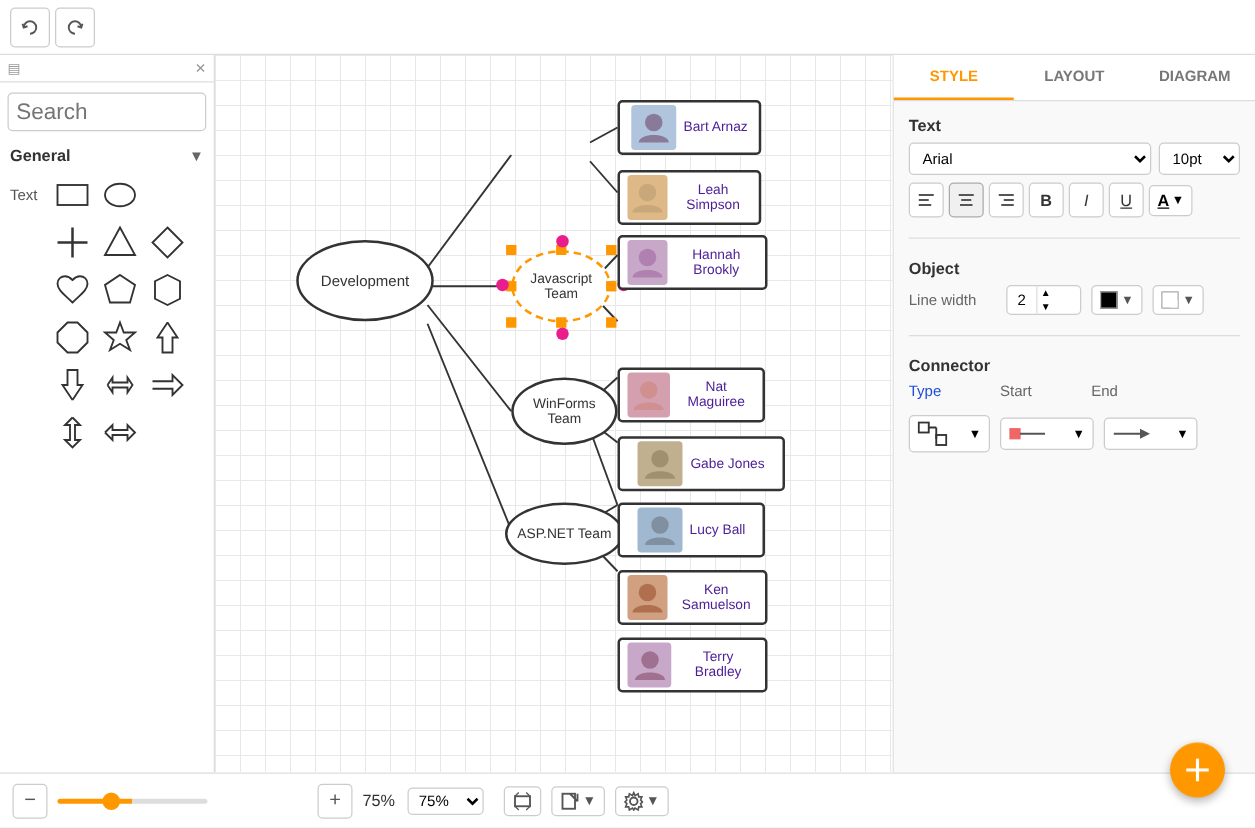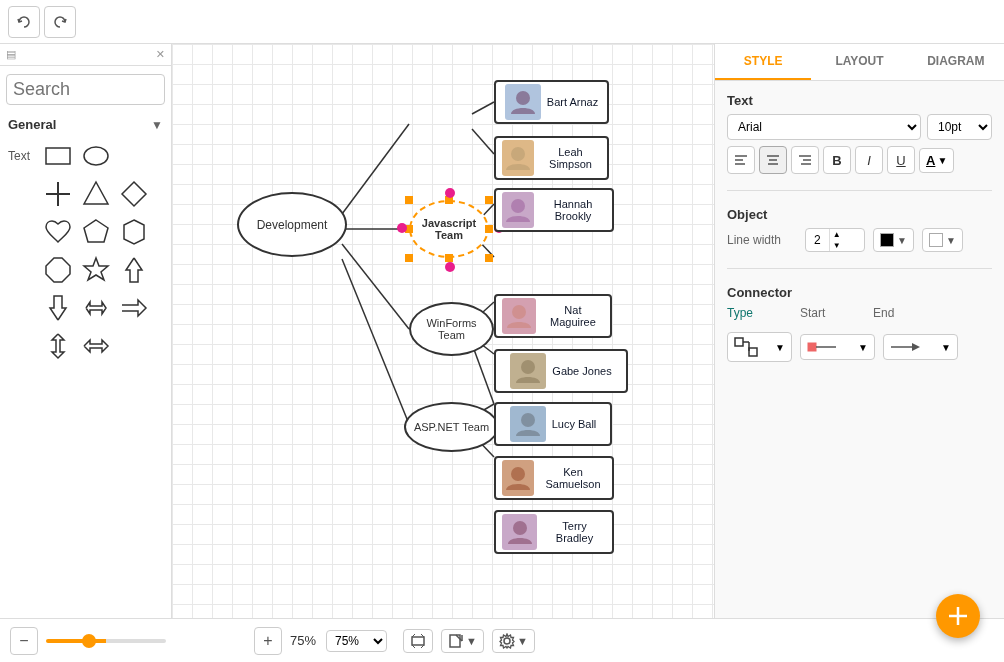--- a/index.html
+++ b/index.html
@@ -135,21 +135,21 @@
     }
 
     .node-rect {
       position: absolute;
       border: 2px solid #333;
       border-radius: 4px;
       display: flex; align-items: center; justify-content: center;
       text-align: center;
       font-size: 12px;
       background: #fff;
-      color: #0f172a;
+      color: #4c1d95;
       gap: 6px;
     }
 
     .node-selected {
       border: 2px dashed #ff9800;
     }
 
     .avatar-placeholder {
       width: 36px; height: 36px;
       background: #ccc;
@@ -592,21 +592,21 @@
       <line x1="300" y1="373" x2="322" y2="360" stroke="#333" stroke-width="1.5"></line>
 
       <line x1="300" y1="390" x2="322" y2="413" stroke="#333" stroke-width="1.5"></line>
     </svg>
 
     <div class="node-ellipse" style="left:65px;top:148px;width:110px;height:65px;">
       <span>Development</span>
     </div>
 
 
-    <div class="node-ellipse node-selected" style="left:237px;top:156px;width:80px;height:58px;text-align:center;font-size:11px;font-weight:bold;">
+    <div class="node-ellipse node-selected" style="left:237px;top:156px;width:80px;height:58px;text-align:center;font-size:11px;">
       <span style="white-space:pre-line;">Javascript
 Team</span>
     </div>
 
     <div class="handle" style="left:233px;top:152px;"></div>
     <div class="handle" style="left:273px;top:152px;"></div>
     <div class="handle" style="left:313px;top:152px;"></div>
     <div class="handle" style="left:233px;top:181px;"></div>
     <div class="handle" style="left:313px;top:181px;"></div>
     <div class="handle" style="left:233px;top:210px;"></div>
@@ -799,21 +799,21 @@
           </div>
         </div>
       </div>
 
       <hr class="section-divider">
 
       <div>
         <div class="prop-section-title">Connector</div>
         <div id="connector-props">
           <div style="display:flex;gap:8px;margin-bottom:4px;">
-            <span style="font-size:12px;color:#0f766e;width:65px;">Type</span>
+            <span style="font-size:12px;color:#1d4ed8;width:65px;">Type</span>
             <span style="font-size:12px;color:#666;width:65px;">Start</span>
             <span style="font-size:12px;color:#666;width:65px;">End</span>
           </div>
           <div style="display:flex;gap:8px;align-items:center;">
 
             <div class="conn-select" style="width:65px;">
               <svg width="24" height="20" viewBox="0 0 24 20">
                 <rect x="1" y="1" width="8" height="8" fill="none" stroke="#333" stroke-width="1.5"></rect>
                 <line x1="9" y1="5" x2="15" y2="5" stroke="#333" stroke-width="1.5"></line>
                 <line x1="15" y1="5" x2="15" y2="14" stroke="#333" stroke-width="1.5"></line>

